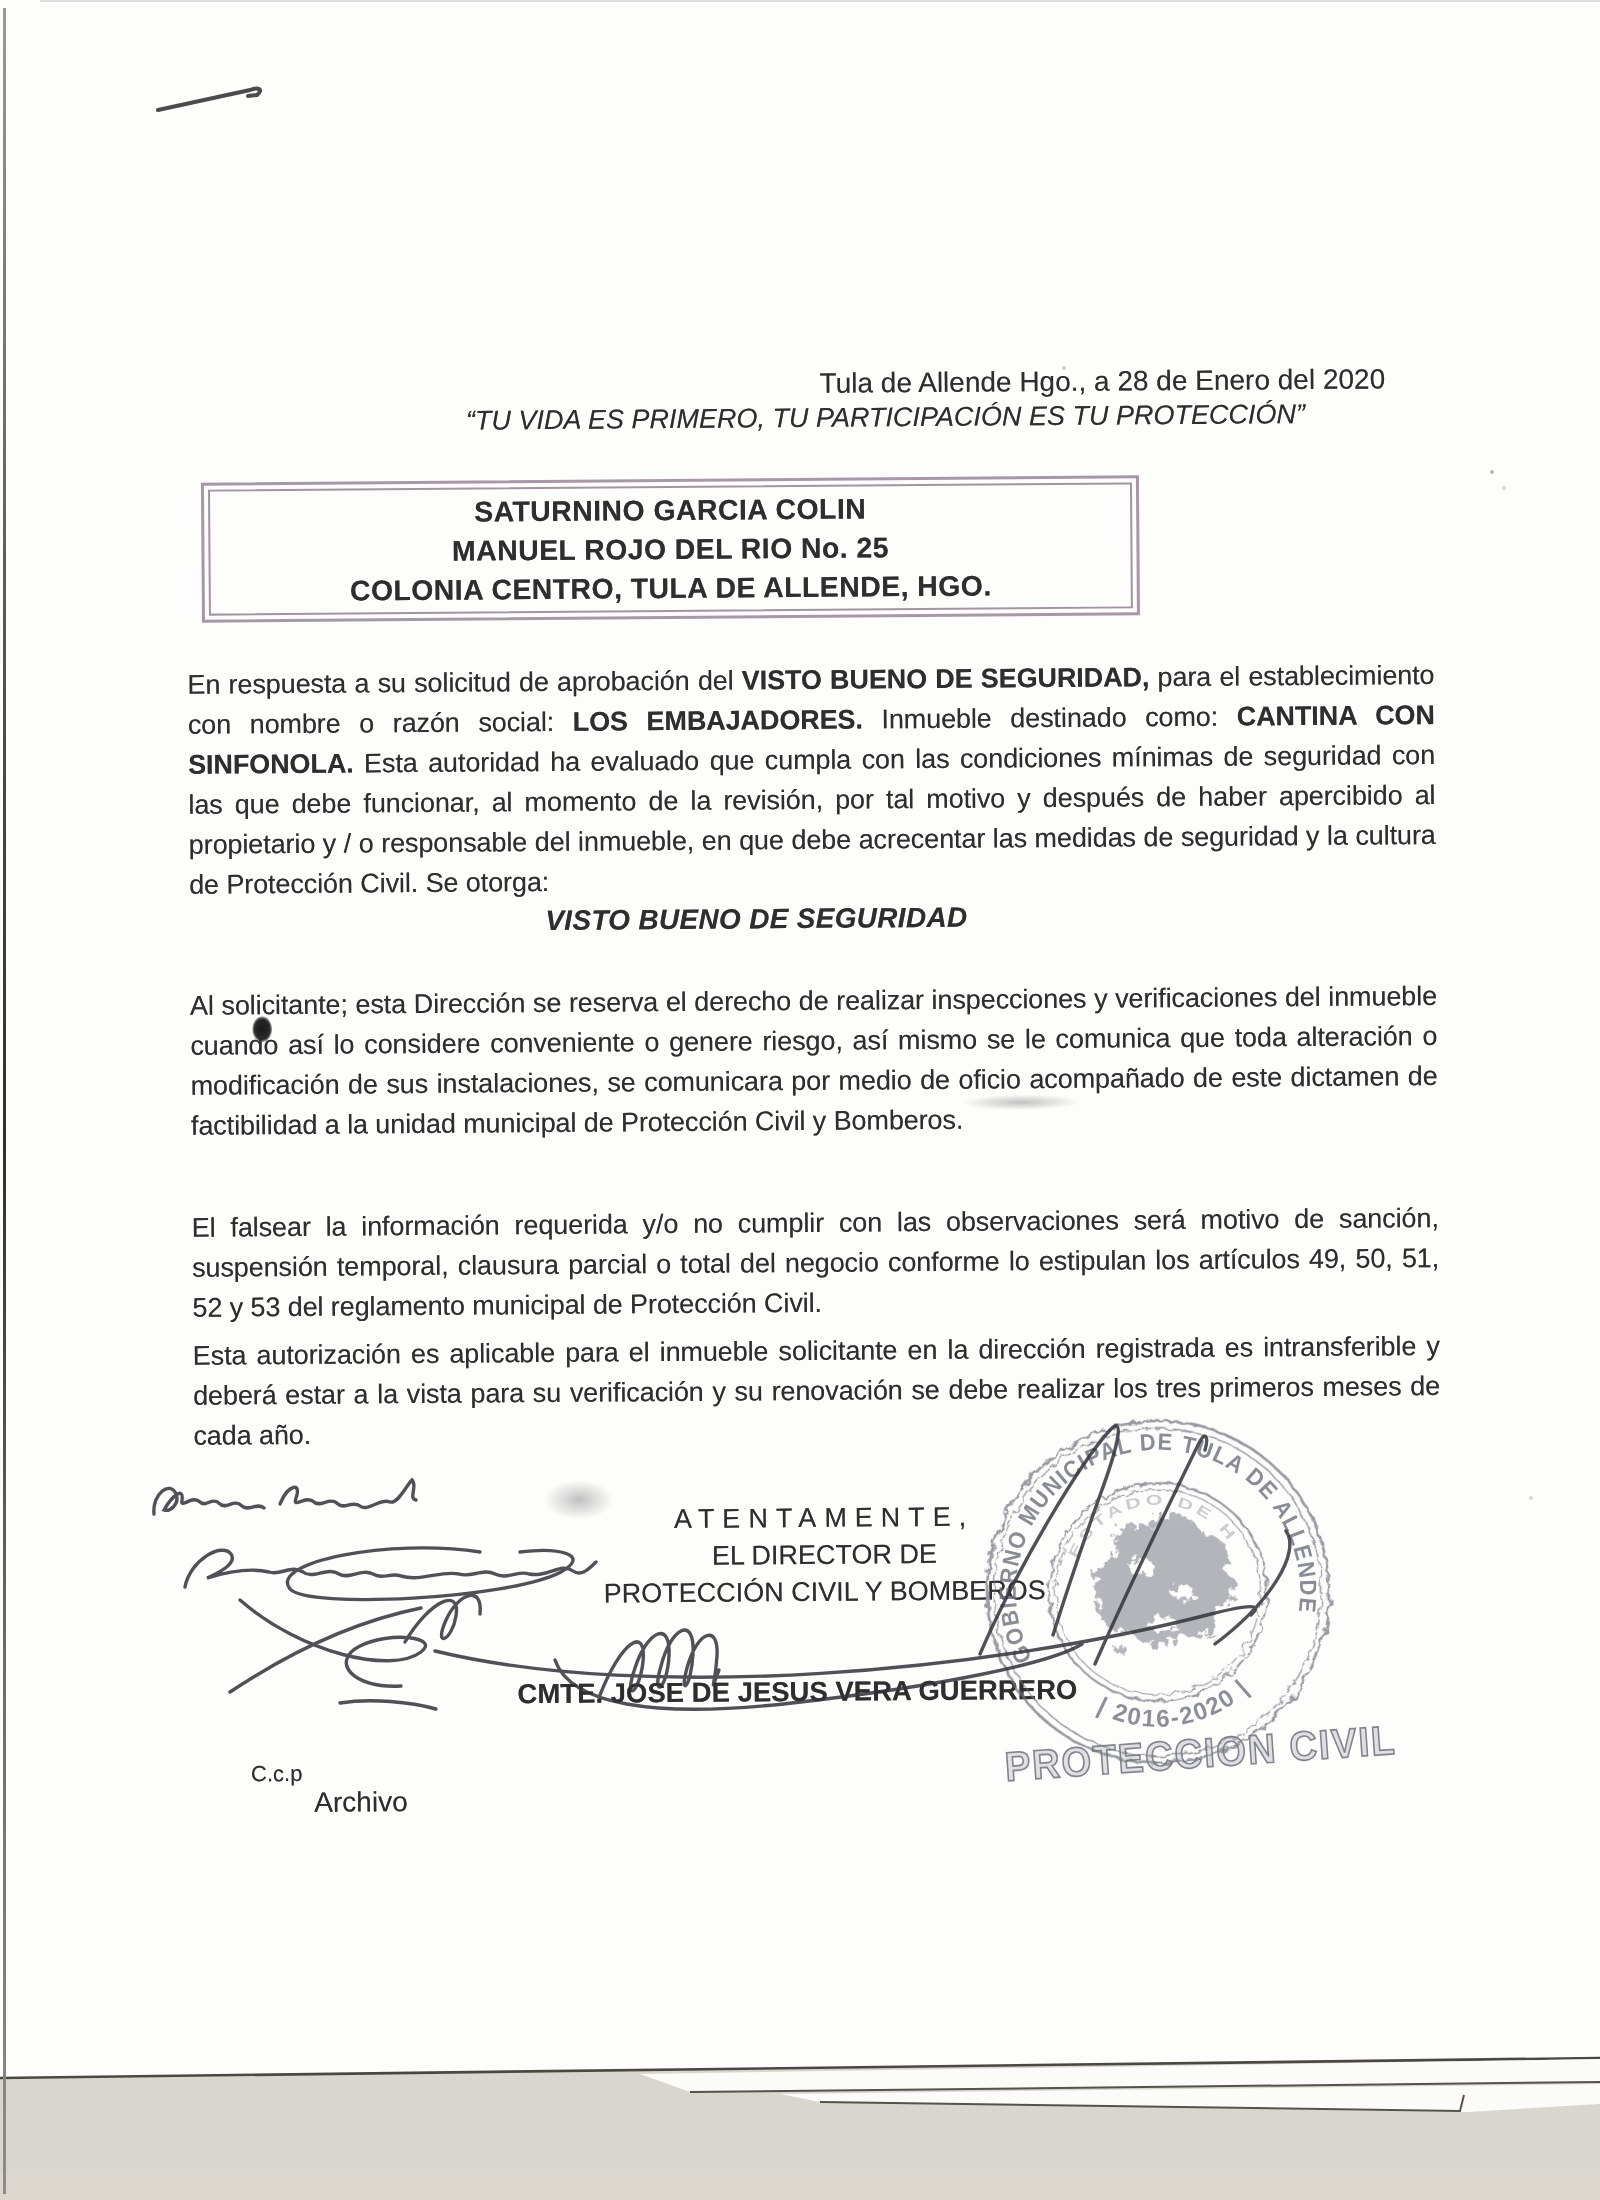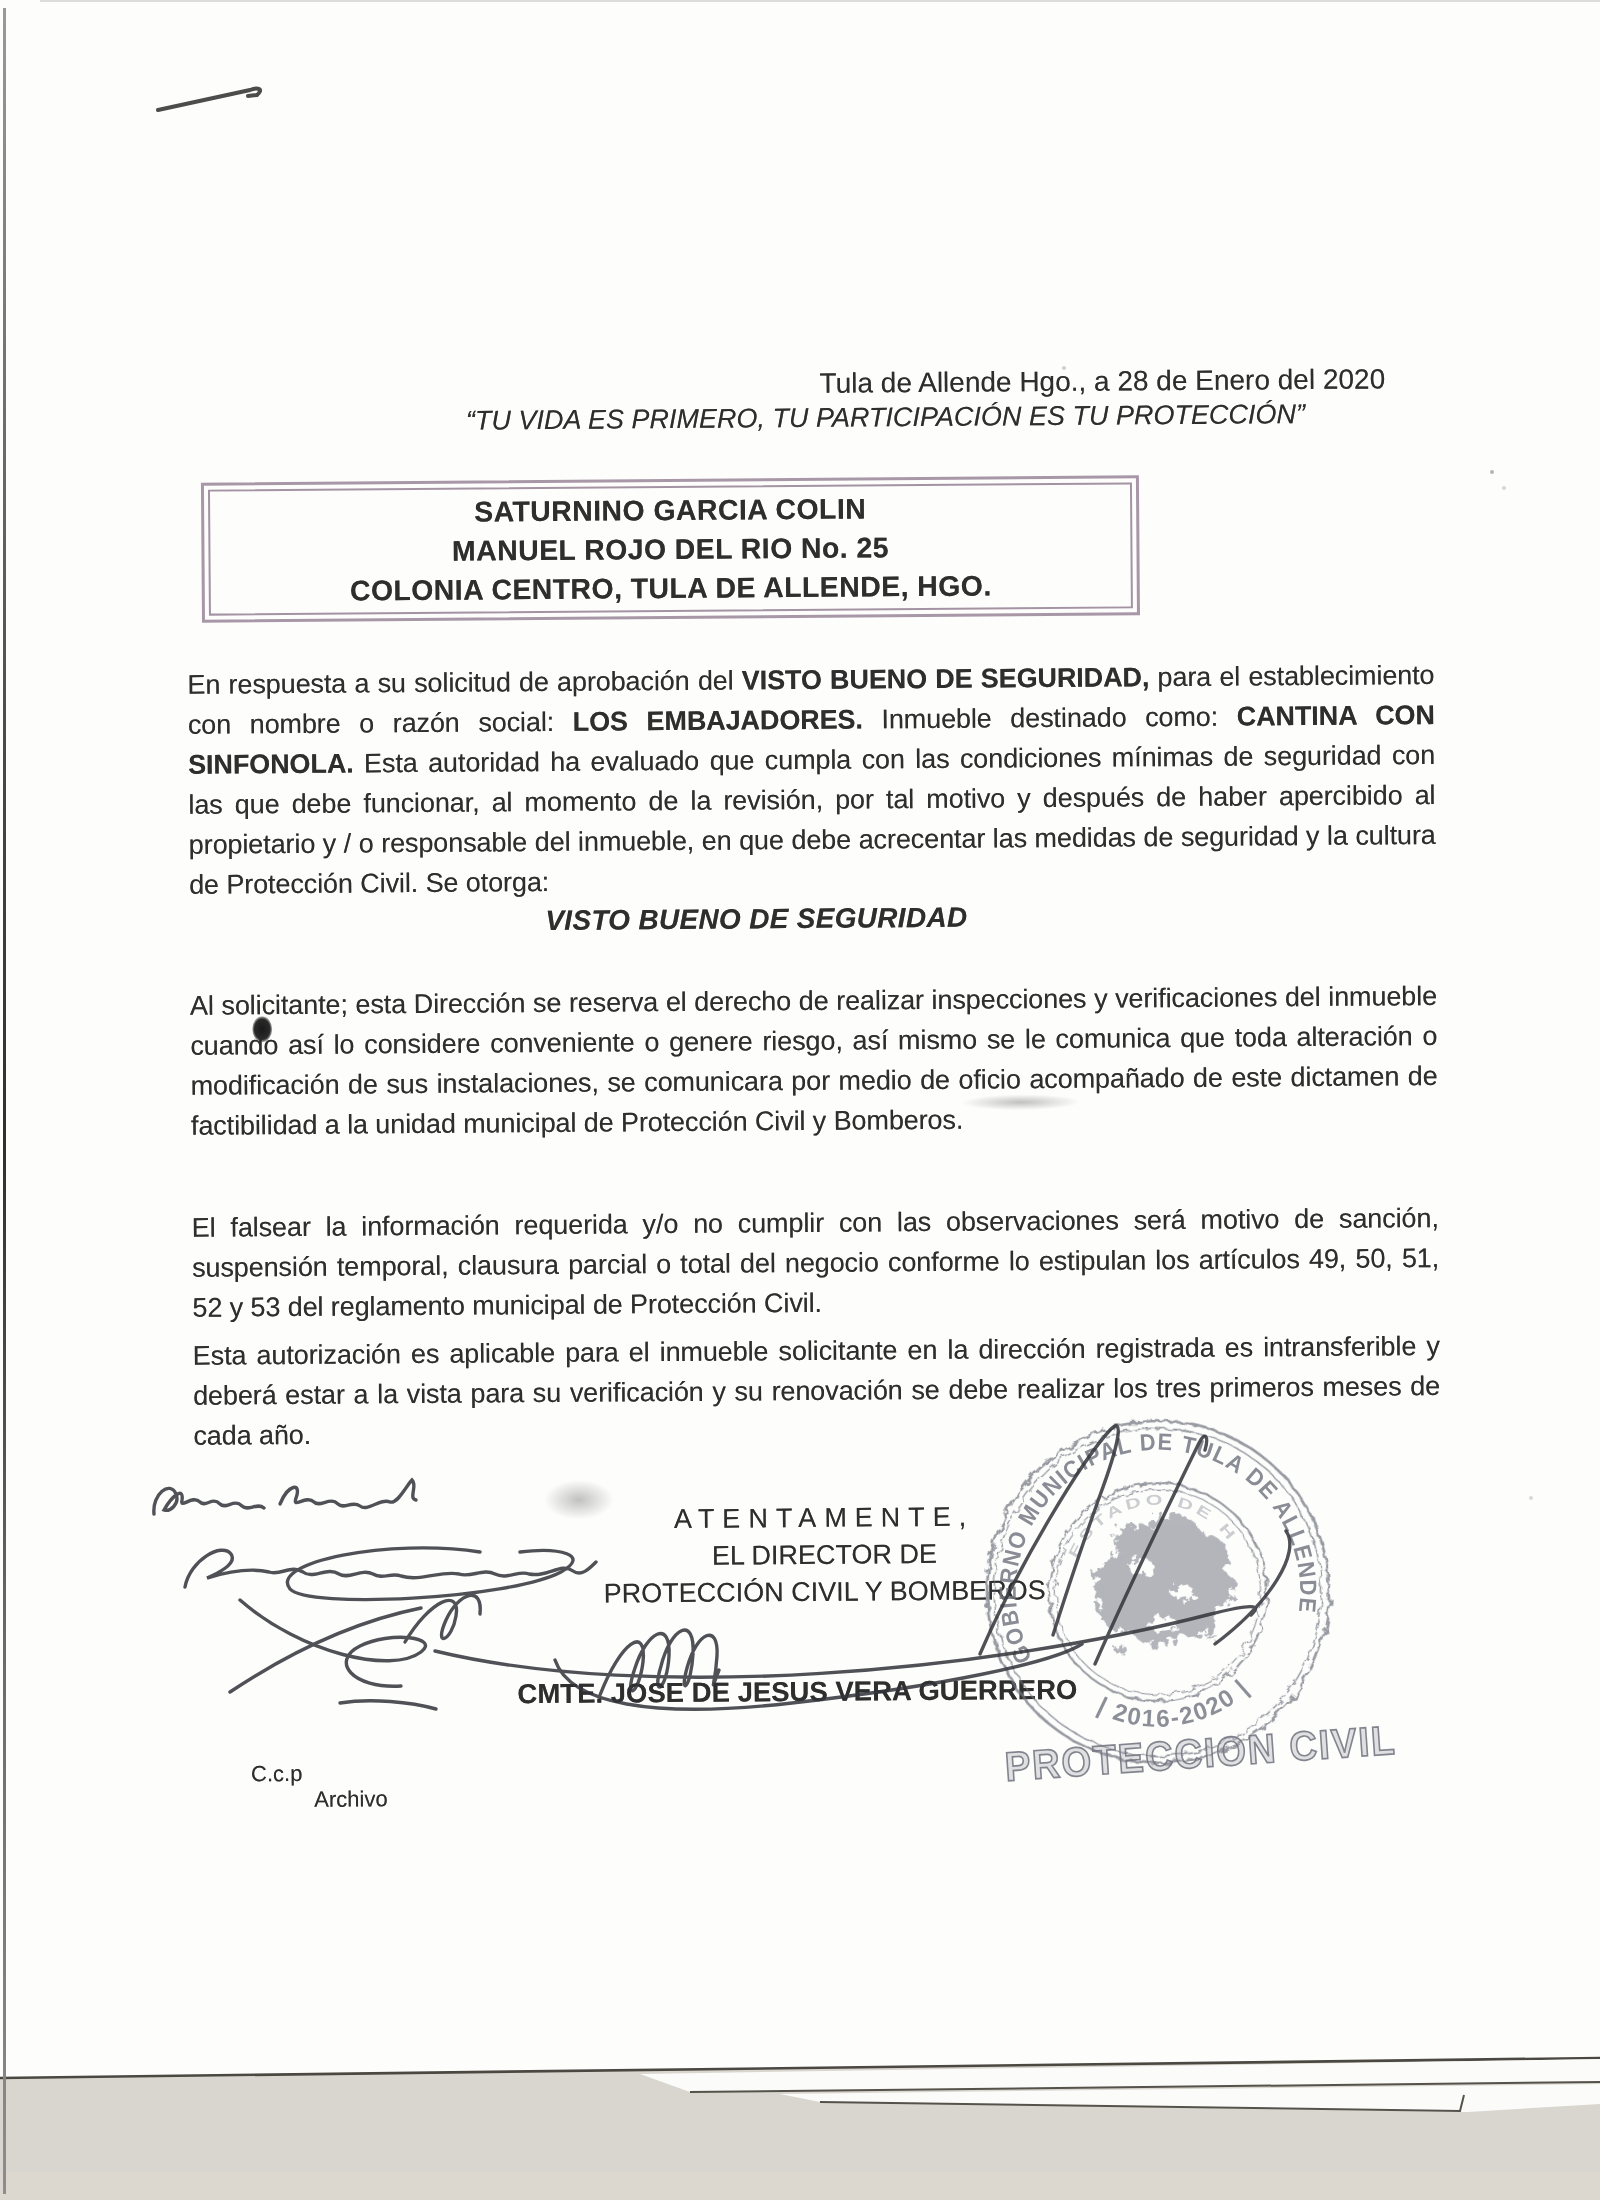--- a/index.html
+++ b/index.html
@@ -67,21 +67,21 @@
   #closing{
     top:1500px;left:520px;width:600px;
     text-align:center;font-size:27px;line-height:37px;
   }
   #closing .salute{letter-spacing:8px;}
   #sig-name{
     top:1676px;left:392px;width:800px;
     text-align:center;font-weight:bold;font-size:27.5px;
   }
   #ccp{top:1757px;left:213px;font-size:22px;margin-left:32px;}
-  #archivo{top:1783px;left:308px;font-size:22px;}
+  #archivo{top:1783px;left:308px;font-size:28px;}
   #protec-label{
     top:1744px;left:1005px;width:320px;
     transform:rotate(-4deg);
     font-weight:bold;font-size:41px;
     letter-spacing:2px;
     transform-origin:left center;
     color:rgba(158,160,168,0.30);
     -webkit-text-stroke:1.7px rgba(112,114,124,0.85);
     white-space:nowrap;
     transform:rotate(-4deg) scaleX(0.93);

